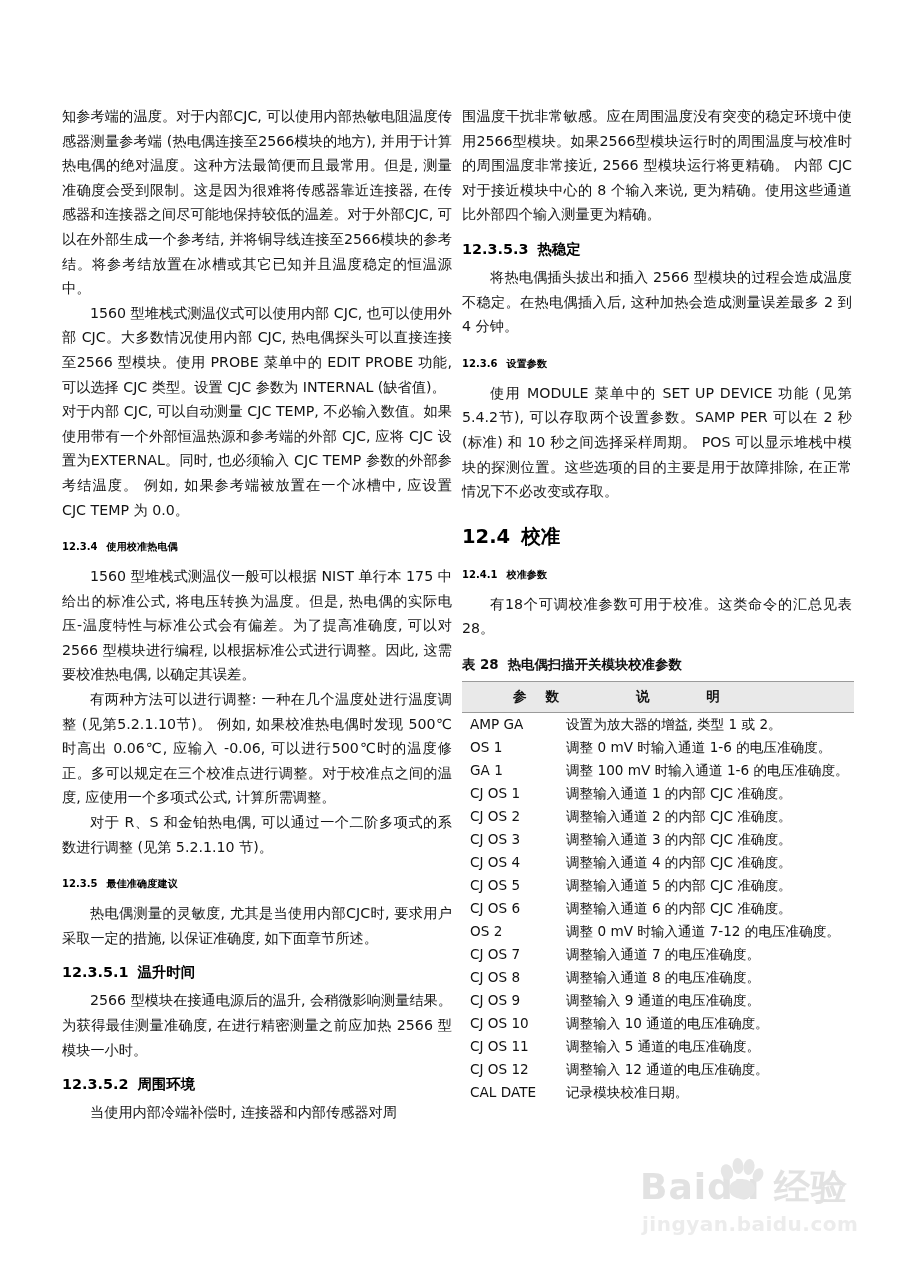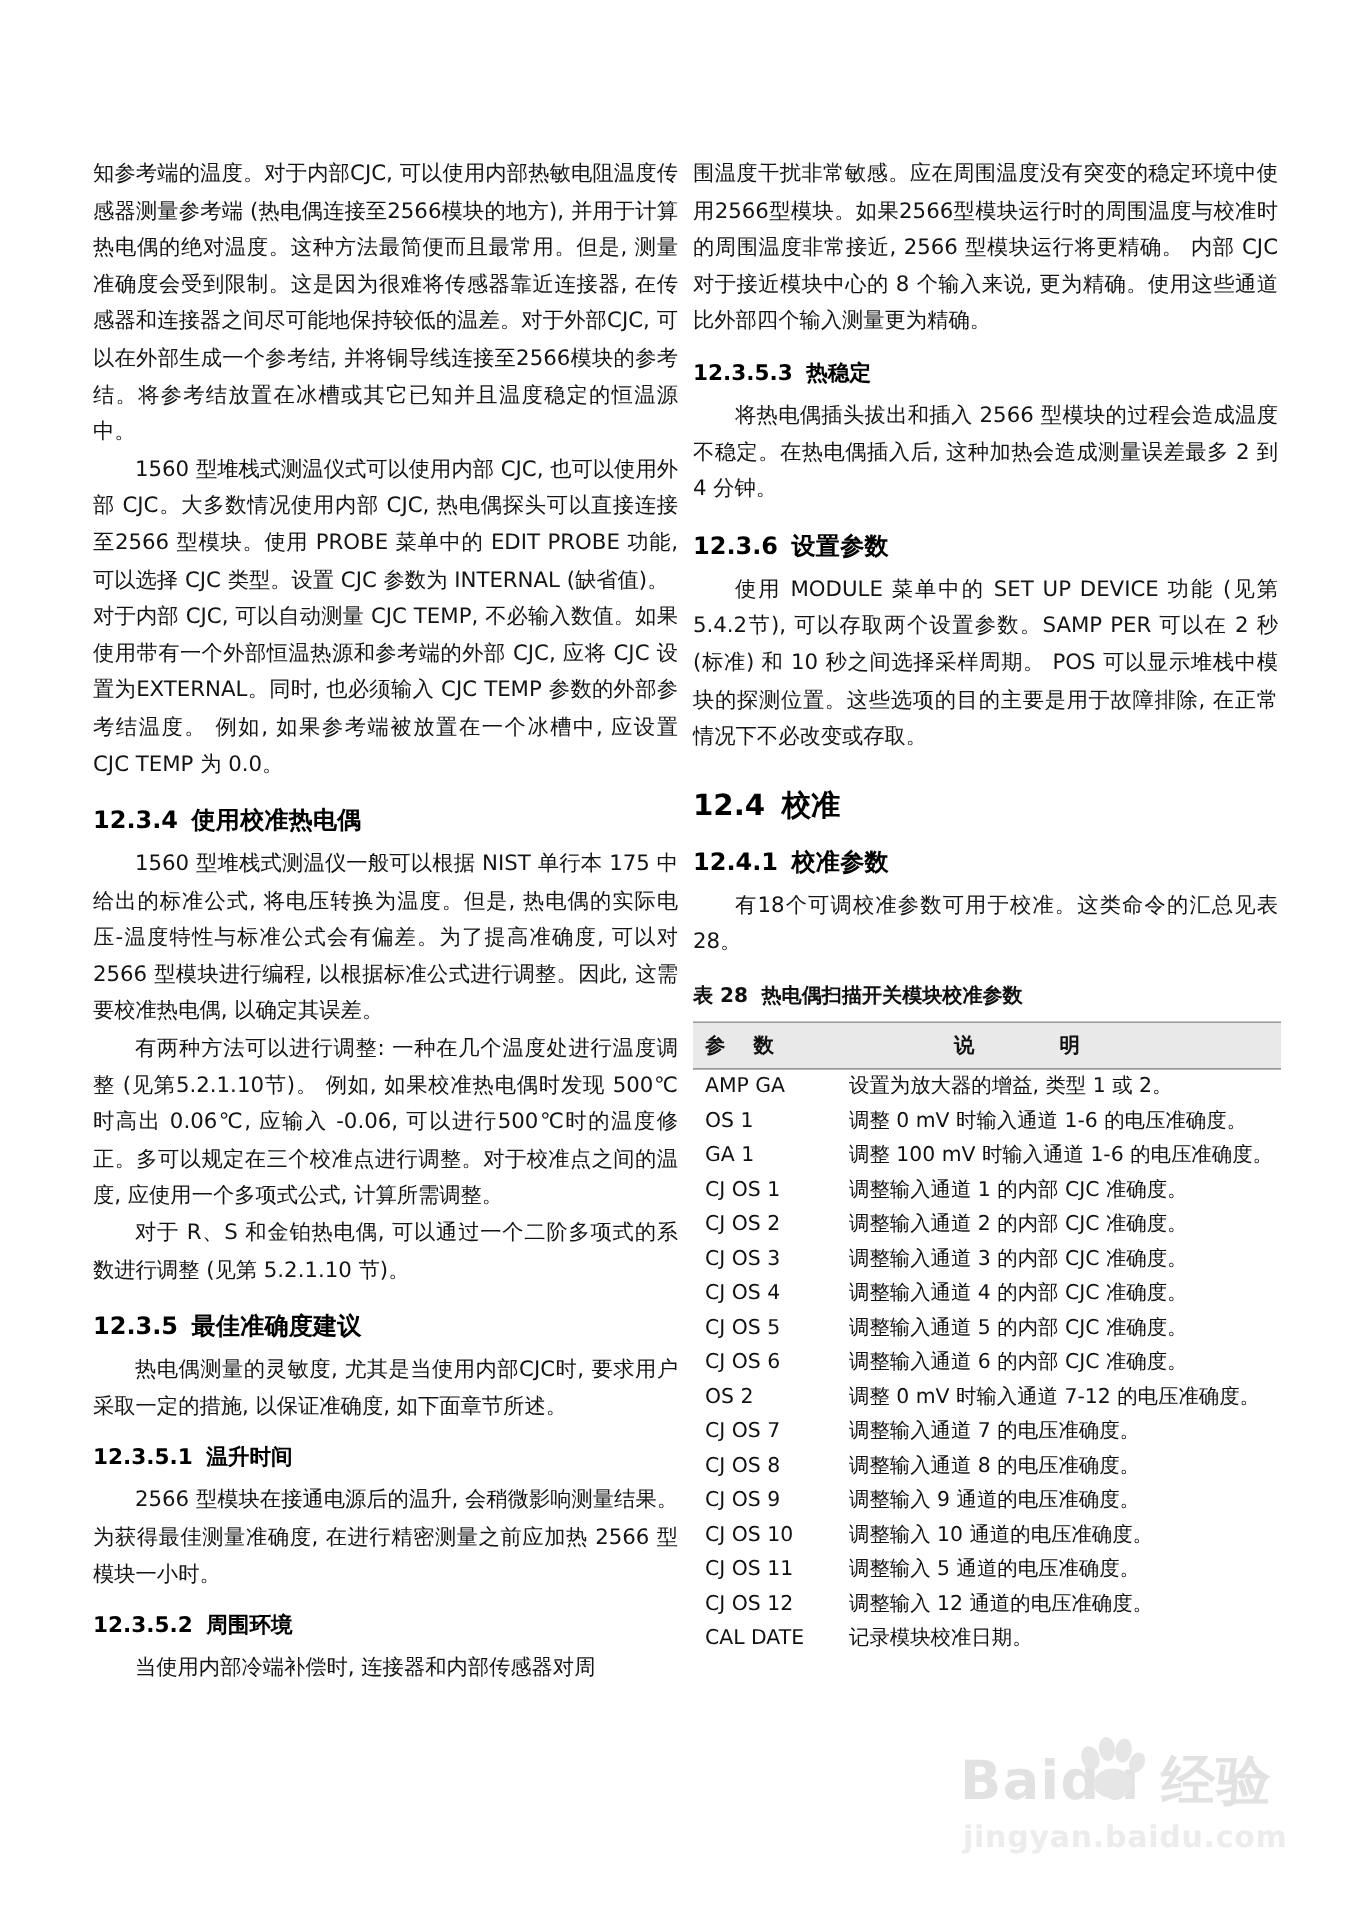--- a/index.html
+++ b/index.html
@@ -43,21 +43,21 @@
     text-align: justify;
     text-justify: inter-character;
     letter-spacing: 0px;
     text-indent: 0;
   }
   p.body.indent { text-indent: 28px; }
 
   h3.sec {
     margin: 14px 0 6px 0;
     font-family: "DejaVu Sans", "Liberation Sans", sans-serif;
-    font-size: 16px;
+    font-size: 10px;
     font-weight: bold;
     color: #000000;
     line-height: 22px;
     letter-spacing: 0.2px;
   }
   h3.sec .num { font-weight: bold; letter-spacing: 0px; }
   h3.sec .ttl { margin-left: 9px; }
 
   h2.sec-major {
     margin: 20px 0 10px 0;
@@ -98,21 +98,21 @@
     background: #e9e9e9;
     border-top: 1.2px solid #9a9a9a;
     border-bottom: 1.2px solid #9a9a9a;
     font-size: 13.6px;
     font-weight: bold;
     color: #111;
     padding: 5px 0 5px 0;
     text-align: left;
     height: 20px;
   }
-  table.cal thead th.c1 { padding-left: 8px; width: 96px; letter-spacing: 7px;}
+  table.cal thead th.c1 { padding-left: 8px; width: 96px; letter-spacing: 7px; text-align: right;}
   table.cal thead th.c2 { padding-left: 70px; letter-spacing: 26px; }
   table.cal tbody td {
     font-size: 13.6px;
     color: #111;
     padding: 1.5px 0 1.5px 0;
     line-height: 20px;
     vertical-align: top;
     white-space: nowrap;
   }
   table.cal tbody td.c1 { padding-left: 8px; width: 96px; }

